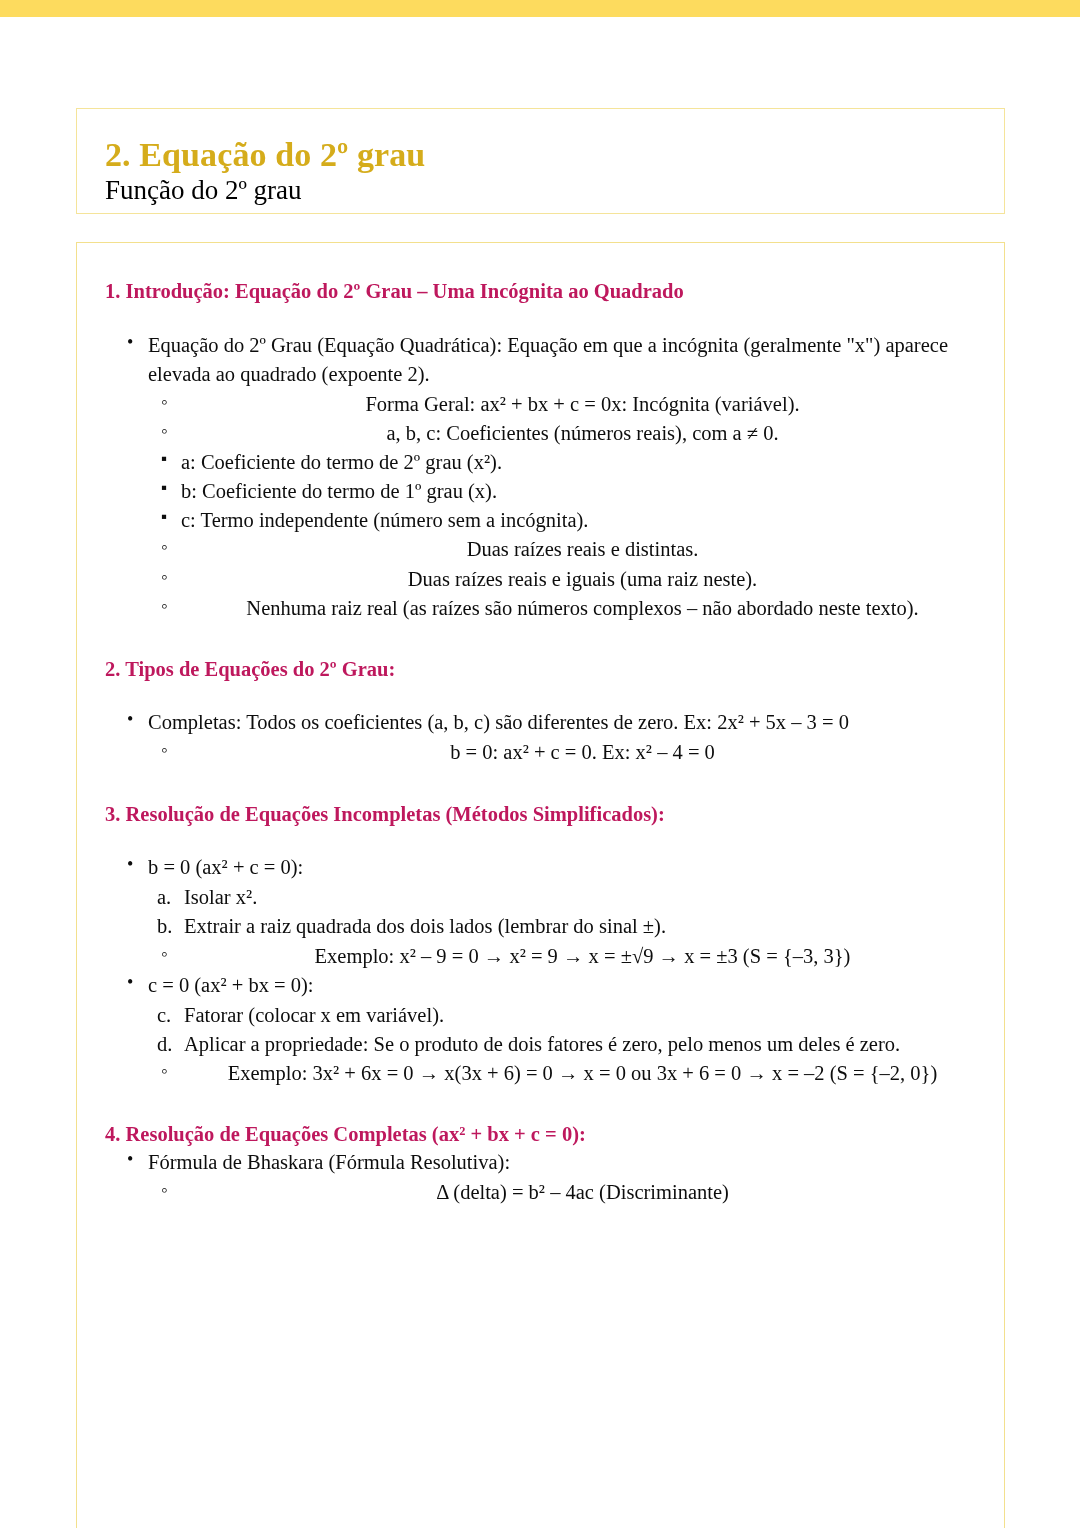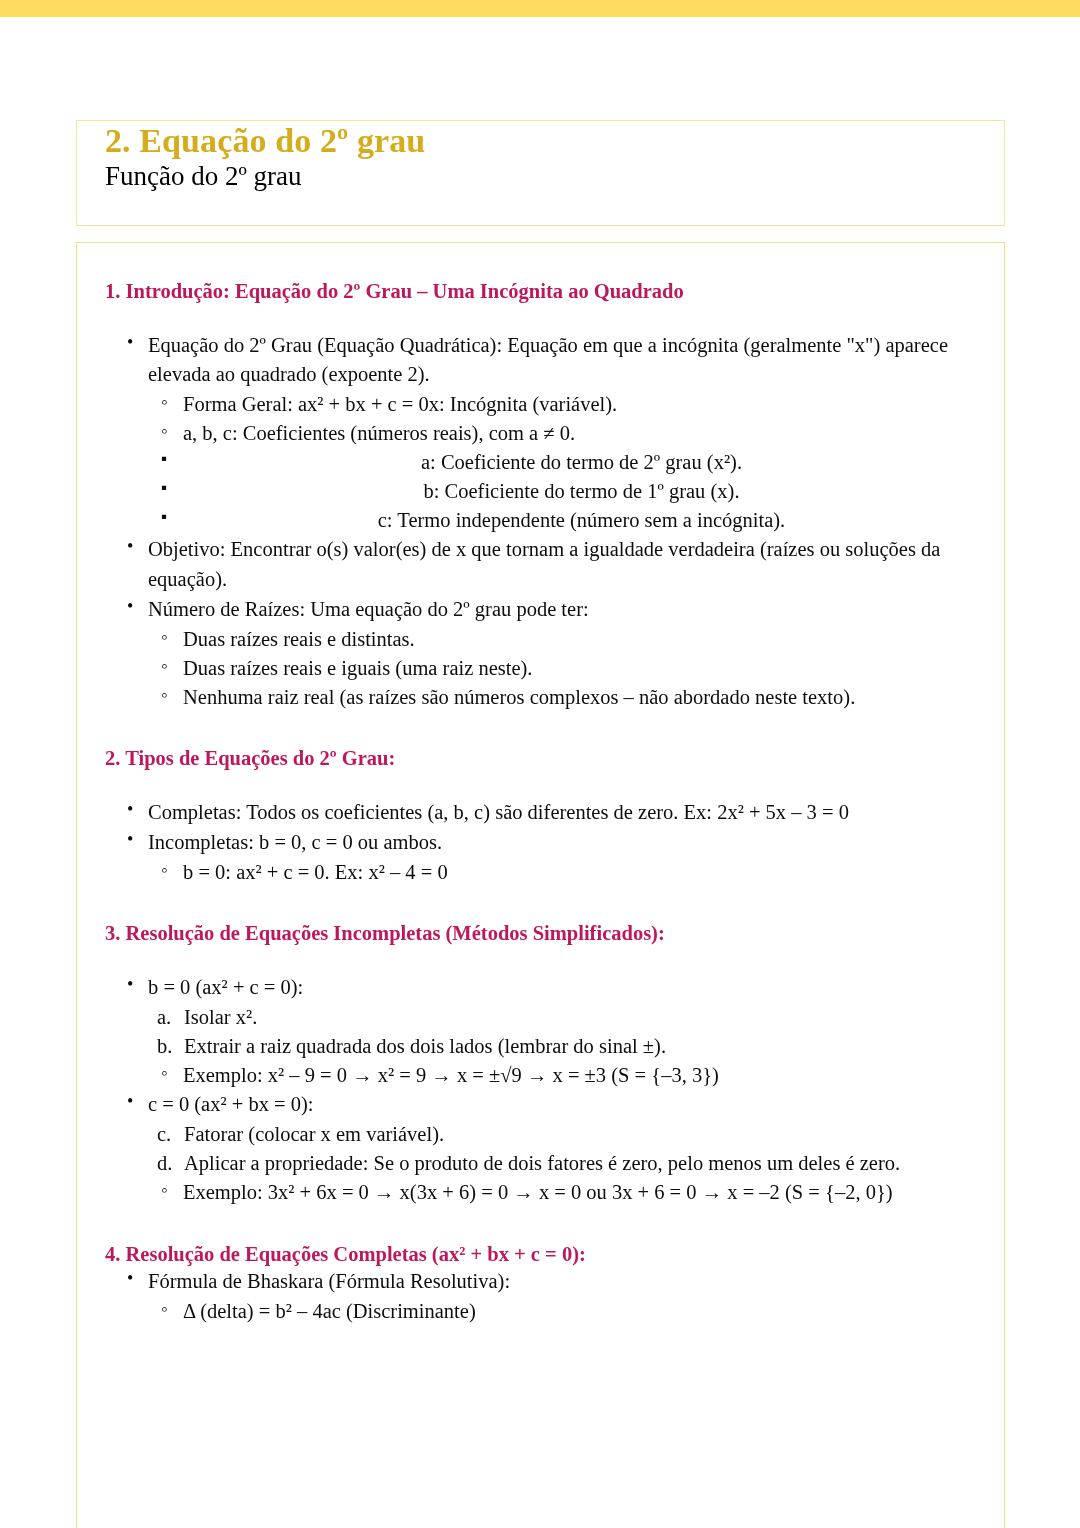--- a/index.html
+++ b/index.html
@@ -28,22 +28,21 @@
   
   .title-card {
     position: absolute;
     left: 76px;
     top: 108px;
     width: 929px;
     height: 106px;
     box-sizing: border-box;
     border: 1px solid #F5E49A;
     background: #ffffff;
-    padding: 2px 0 0 28px;
-    margin-top: 12px;
+    padding: 28px 0 0 28px;
   }
   .doc-title {
     font-size: 34px;
     font-weight: 700;
     color: #D5AC1B;
     line-height: 1.06;
     letter-spacing: .1px;
     margin: 0;
     white-space: nowrap;
   }
@@ -114,24 +113,24 @@
     margin: 0;
   }
   ul.lvl2 > li::before {
     content: "\25E6";
     position: absolute;
     left: 18px;
     top: -1px;
     font-size: 19px;
     color: #0d0d0d;
   }
-  ul.lvl2 { margin-left: 38px; }
-
-  
-  ul.lvl3 { margin-left: 40px; text-align: center; }
+  ul.lvl2 { margin-left: 38px; text-align: center; }
+
+  
+  ul.lvl3 { margin-left: 40px; }
   ul.lvl3 > li {
     padding-left: 36px;
     margin: 0;
   }
   ul.lvl3 > li::before {
     content: "\25AA";
     position: absolute;
     left: 16px;
     top: -1px;
     font-size: 17px;
@@ -172,38 +171,33 @@
   </ul>
   <ul class="lvl2">
     <li>Forma Geral: ax² + bx + c = 0x: Incógnita (variável).</li>
     <li>a, b, c: Coeficientes (números reais), com a ≠ 0.</li>
   </ul>
   <ul class="lvl3">
     <li>a: Coeficiente do termo de 2º grau (x²).</li>
     <li>b: Coeficiente do termo de 1º grau (x).</li>
     <li>c: Termo independente (número sem a incógnita).</li>
   </ul>
-  <ul class="lvl1">
-    <li>Objetivo: Encontrar o(s) valor(es) de x que tornam a igualdade verdadeira (raízes ou soluções da equação).</li>
-    <li>Número de Raízes: Uma equação do 2º grau pode ter:</li>
-  </ul>
   <ul class="lvl2">
     <li>Duas raízes reais e distintas.</li>
     <li>Duas raízes reais e iguais (uma raiz neste).</li>
     <li>Nenhuma raiz real (as raízes são números complexos – não abordado neste texto).</li>
   </ul>
 
   <div class="gap-section"></div>
 
   <div class="sec-head">2. Tipos de Equações do 2º Grau:</div>
   <div class="gap-after-head"></div>
 
   <ul class="lvl1">
     <li>Completas: Todos os coeficientes (a, b, c) são diferentes de zero. Ex: 2x² + 5x – 3 = 0</li>
-    <li>Incompletas: b = 0, c = 0 ou ambos.</li>
   </ul>
   <ul class="lvl2">
     <li>b = 0: ax² + c = 0. Ex: x² – 4 = 0</li>
   </ul>
 
   <div class="gap-section"></div>
 
   <div class="sec-head">3. Resolução de Equações Incompletas (Métodos Simplificados):</div>
   <div class="gap-after-head"></div>
 

